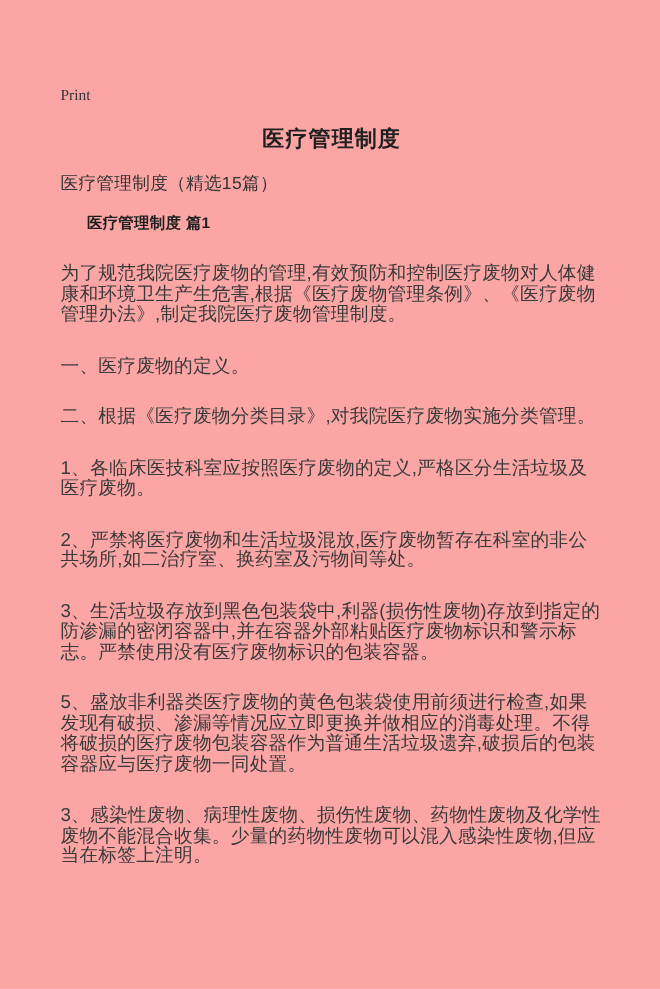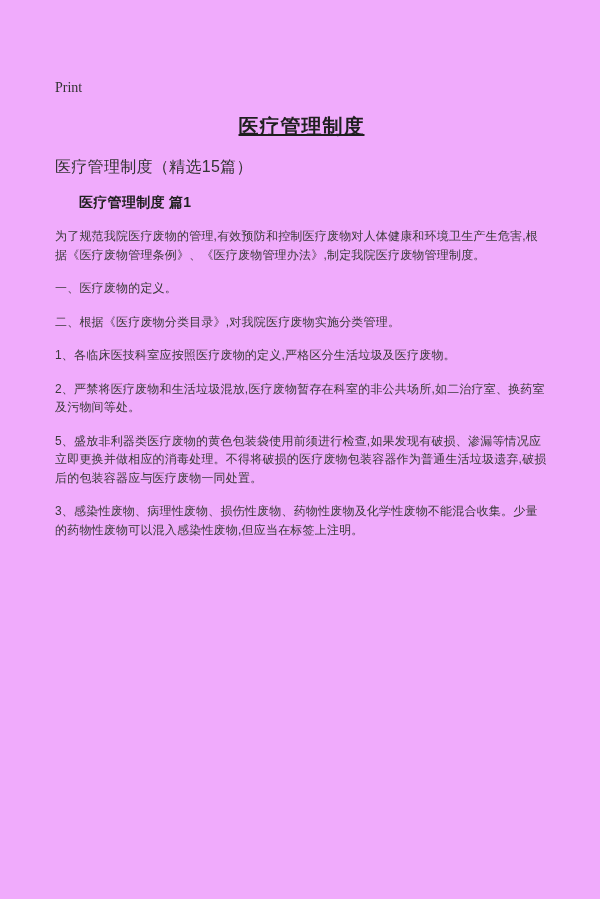--- a/index.html
+++ b/index.html
@@ -1,21 +1,21 @@
 <!DOCTYPE html>
 <html><head>
 <meta charset="utf-8">
 <style>
   * { margin: 0; padding: 0; box-sizing: border-box; }
   html, body { background: #e8e8e8; }
   .page {
     width: 600px;
     height: 899px;
     margin: 0 auto;
-    background: #f0abfc;
+    background: #fca5a5;
     font-family: "Liberation Sans", "DejaVu Sans", sans-serif;
     color: #3a3a3a;
     position: relative;
     overflow: hidden;
   }
   .content {
     padding: 78px 52px 0 55px;
   }
   .print-link {
     display: inline-block;
@@ -24,40 +24,39 @@
     color: #333333;
     cursor: pointer;
   }
   .doc-title {
     text-align: center;
     font-size: 20px;
     font-weight: bold;
     color: #1f1f1f;
     margin-top: 17px;
     letter-spacing: 1px;
-    text-decoration: underline;
   }
   .doc-subtitle {
     font-size: 16px;
     color: #333333;
     margin-top: 17px;
     letter-spacing: 0.3px;
   }
   .section-heading {
     font-size: 14px;
     font-weight: bold;
     color: #1f1f1f;
     margin-top: 16px;
     letter-spacing: 0.3px;
     margin-left: 24px;
   }
   .body-paragraph {
-    font-size: 12px;
+    font-size: 17px;
     line-height: 18.5px;
-    margin-top: 15px;
+    margin-top: 28px;
     color: #3a3a3a;
     letter-spacing: 0.2px;
     text-align: left;
   }
 </style>
 </head>
 <body>
 
 <div class="page">
   <div class="content">
@@ -68,17 +67,18 @@
 
     <div class="doc-subtitle">医疗管理制度（精选15篇）</div>
 
     <h2 class="section-heading">医疗管理制度 篇1</h2>
 
     <p class="body-paragraph">为了规范我院医疗废物的管理,有效预防和控制医疗废物对人体健康和环境卫生产生危害,根据《医疗废物管理条例》、《医疗废物管理办法》,制定我院医疗废物管理制度。</p>
     <p class="body-paragraph">一、医疗废物的定义。</p>
     <p class="body-paragraph">二、根据《医疗废物分类目录》,对我院医疗废物实施分类管理。</p>
     <p class="body-paragraph">1、各临床医技科室应按照医疗废物的定义,严格区分生活垃圾及医疗废物。</p>
     <p class="body-paragraph">2、严禁将医疗废物和生活垃圾混放,医疗废物暂存在科室的非公共场所,如二治疗室、换药室及污物间等处。</p>
+    <p class="body-paragraph">3、生活垃圾存放到黑色包装袋中,利器(损伤性废物)存放到指定的防渗漏的密闭容器中,并在容器外部粘贴医疗废物标识和警示标志。严禁使用没有医疗废物标识的包装容器。</p>
     <p class="body-paragraph">5、盛放非利器类医疗废物的黄色包装袋使用前须进行检查,如果发现有破损、渗漏等情况应立即更换并做相应的消毒处理。不得将破损的医疗废物包装容器作为普通生活垃圾遗弃,破损后的包装容器应与医疗废物一同处置。</p>
     <p class="body-paragraph">3、感染性废物、病理性废物、损伤性废物、药物性废物及化学性废物不能混合收集。少量的药物性废物可以混入感染性废物,但应当在标签上注明。</p>
 
   </div>
 </div>
 
 </body></html>

